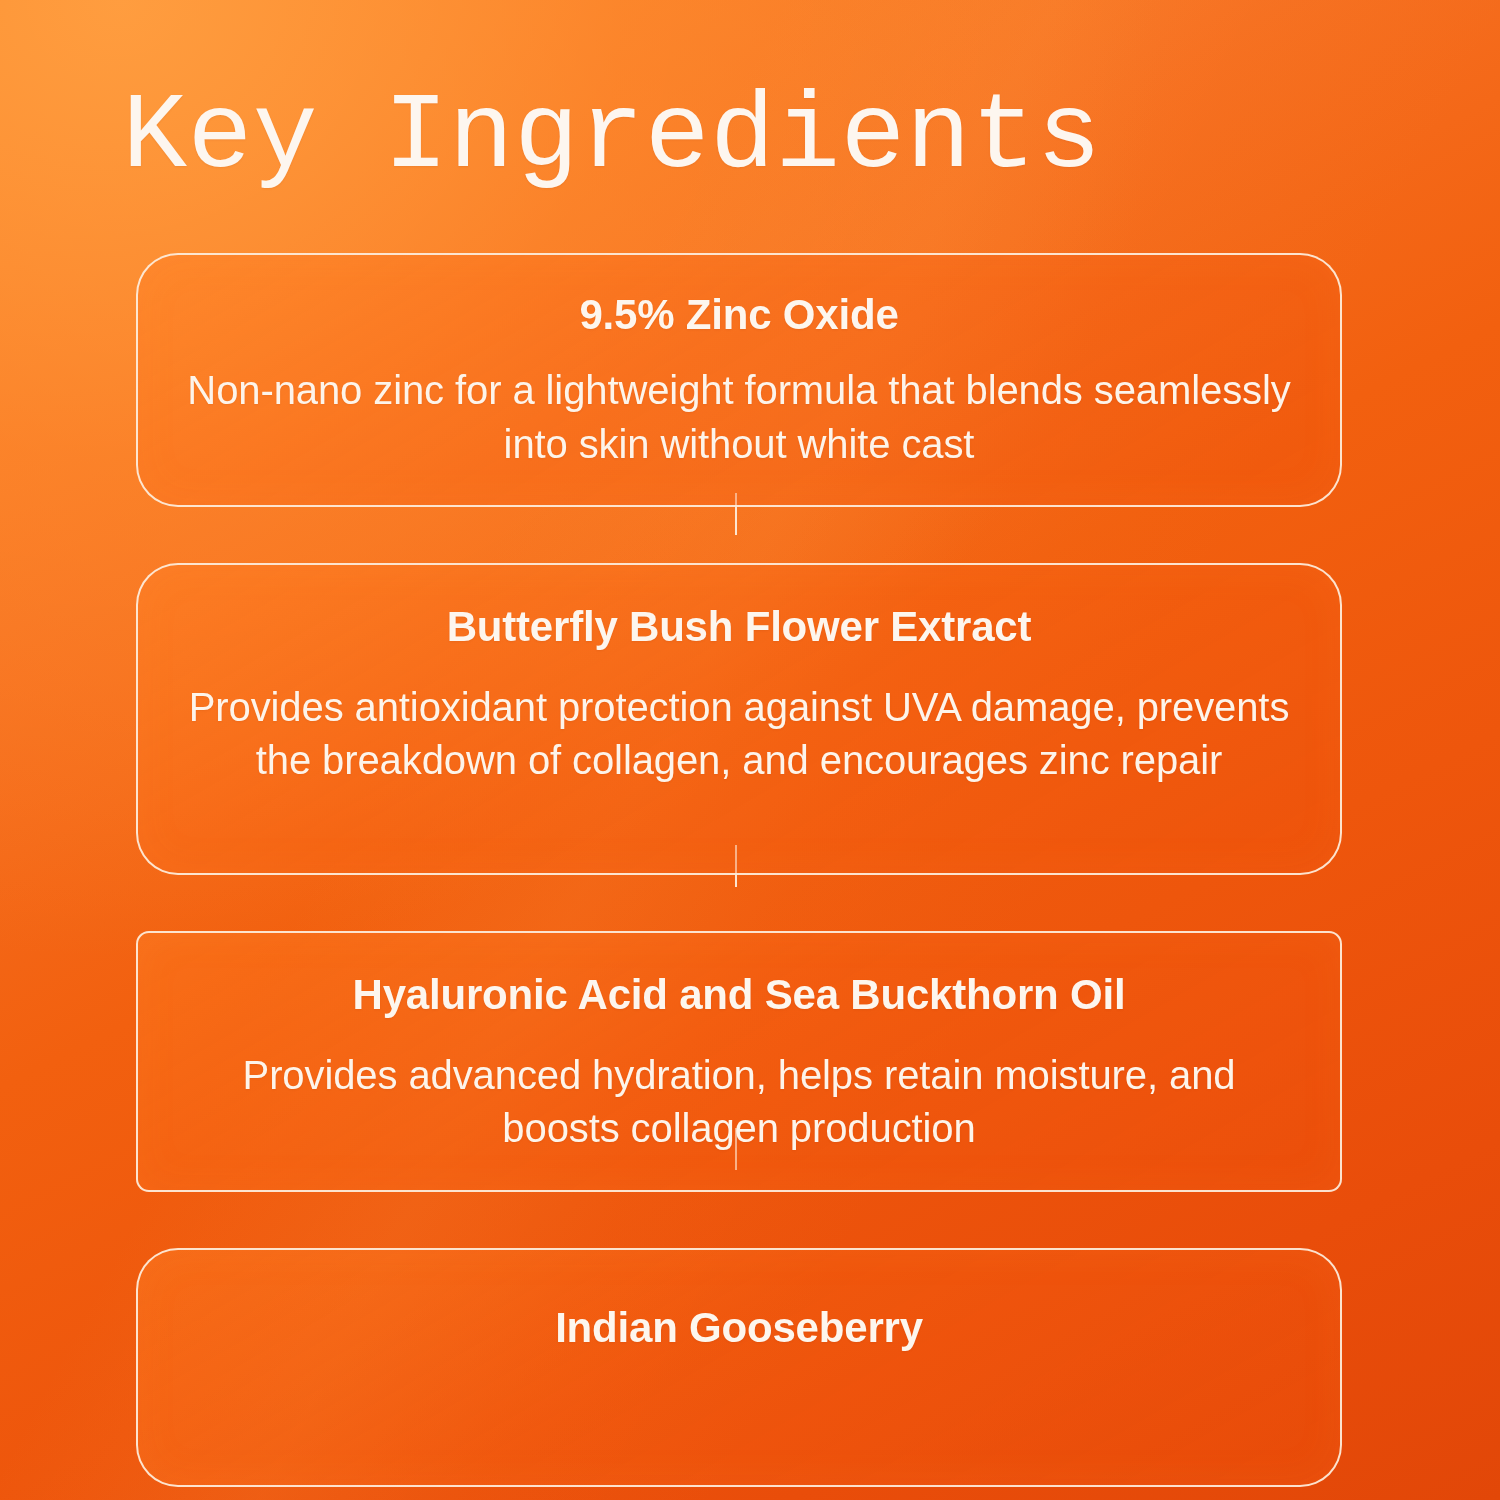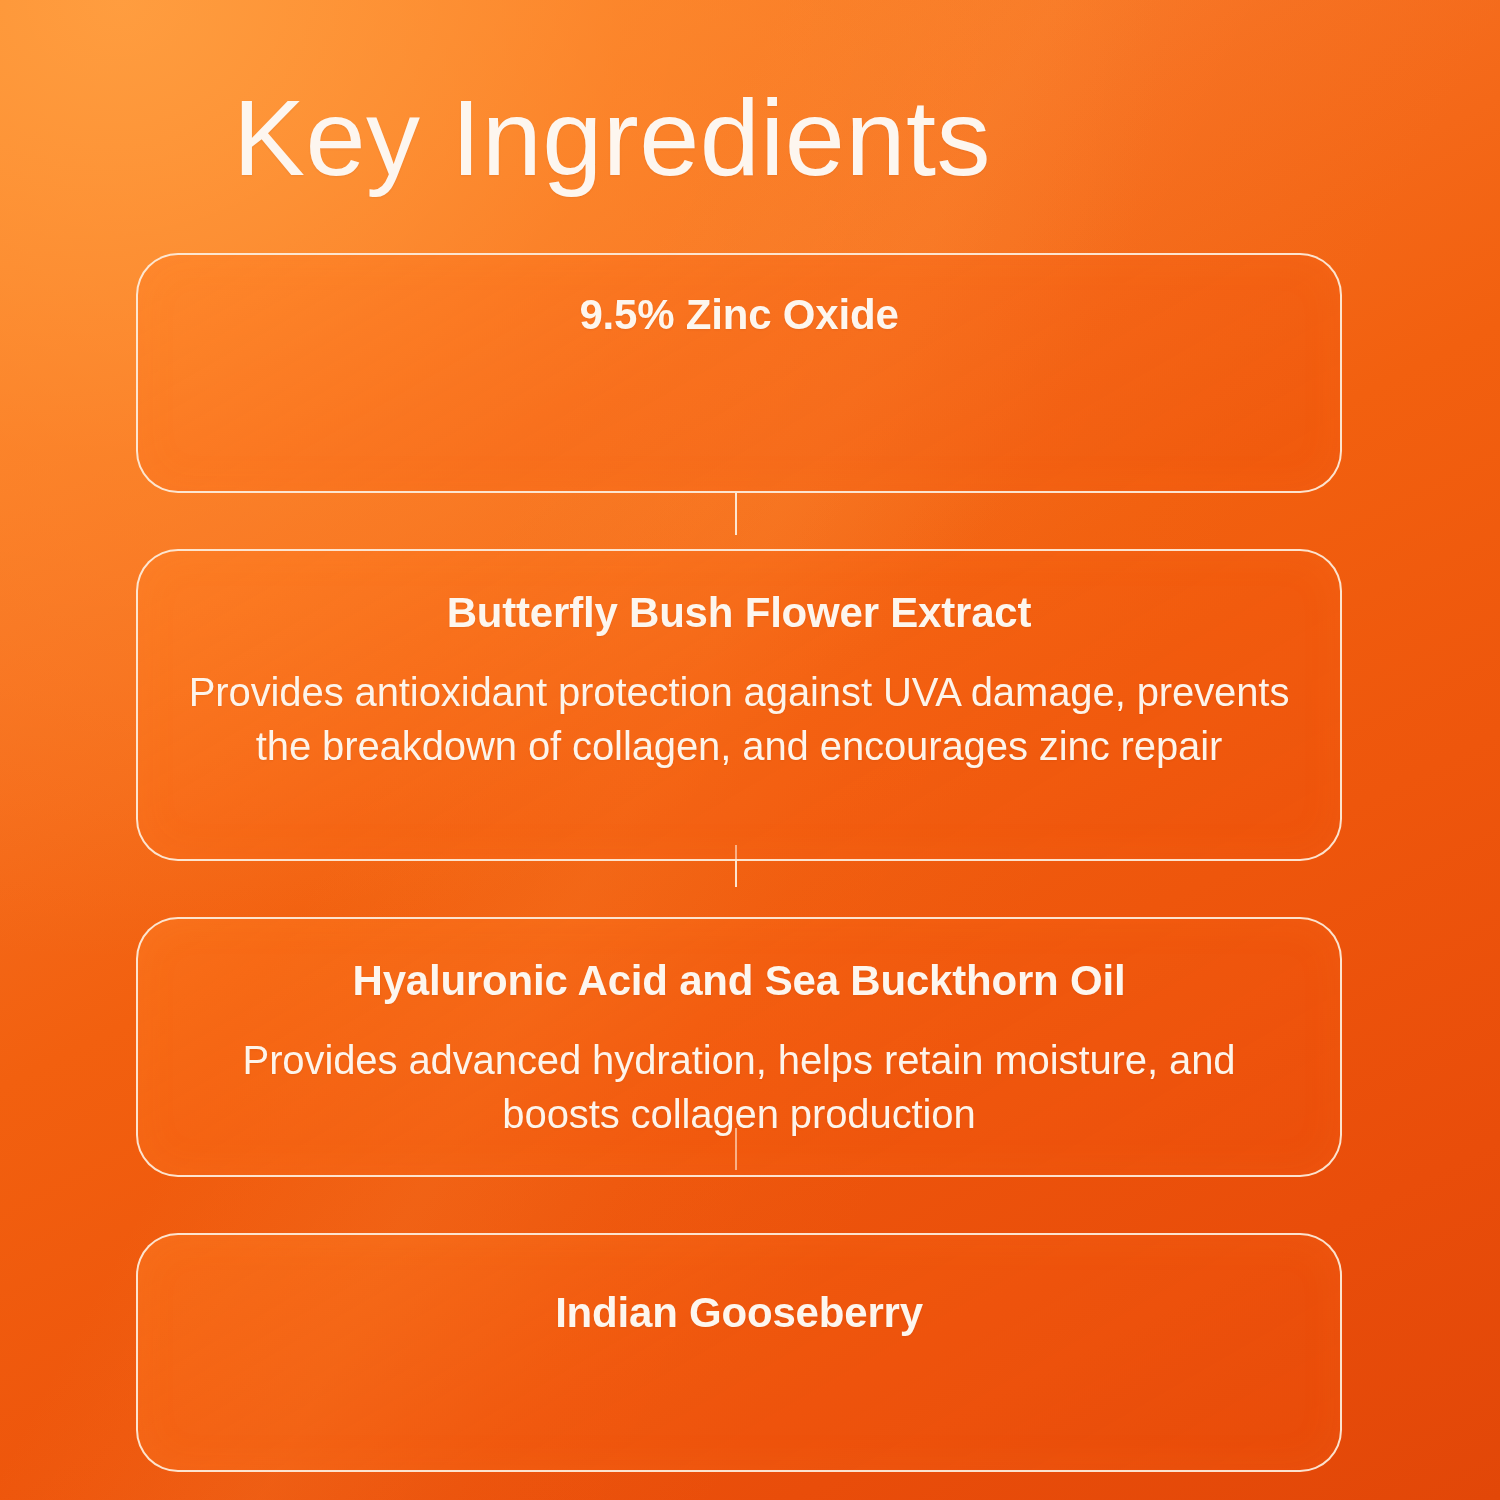--- a/index.html
+++ b/index.html
@@ -49,21 +49,21 @@
     pointer-events: none;
   }
 
   
   #title {
     position: absolute;
     top: 74px;
     left: 0;
     width: 1224px;
     text-align: center;
-    font-family: Liberation Sans, sans-serif;
+    font-family: Liberation Mono, monospace;
     font-weight: 400;
     font-size: 108px;
     line-height: 1.18;
     letter-spacing: 0.5px;
     color: #fdf6ef;
     text-shadow: 0 1px 2px rgba(140,45,0,0.10);
   }
 
   
   #stack {
@@ -115,21 +115,21 @@
     font-size: 40px;
     line-height: 1.34;
     letter-spacing: -0.1px;
     color: #fdf4ea;
     text-shadow: 0 1px 2px rgba(150,50,0,0.10);
   }
 
   
   #card-1 { min-height: 240px; padding-top: 34px; }
   #card-2 { min-height: 312px; padding-top: 36px; }
-  #card-3 { min-height: 243px; padding-top: 36px; }
+  #card-3 { min-height: 243px; padding-top: 36px; border-radius: 13px; }
   #card-4 { min-height: 239px; padding-top: 52px; }
 
   #card-2 .card-body { margin-top: 28px; }
   #card-3 .card-body { margin-top: 28px; }
   #card-4 .card-body { margin-top: 38px; }
 </style>
 </head>
 <body>
 
 <div id="page">
@@ -141,20 +141,21 @@
   <div id="stack">
 
     <div class="connector" style="top:240px;height:42px;"></div>
 
     <div class="connector" style="top:592px;height:42px;"></div>
 
     <div class="connector" style="top:875px;height:42px;"></div>
 
     <div class="card" id="card-1">
       <div class="card-title">9.5% Zinc Oxide</div>
+      <div class="card-body">Non-nano zinc for a lightweight formula that blends seamlessly into skin without white cast</div>
     </div>
 
     <div class="card" id="card-2">
       <div class="card-title">Butterfly Bush Flower Extract</div>
       <div class="card-body">Provides antioxidant protection against UVA damage, prevents the breakdown of collagen, and encourages zinc repair</div>
     </div>
 
     <div class="card" id="card-3">
       <div class="card-title">Hyaluronic Acid and Sea Buckthorn Oil</div>
       <div class="card-body">Provides advanced hydration, helps retain moisture, and boosts collagen production</div>

